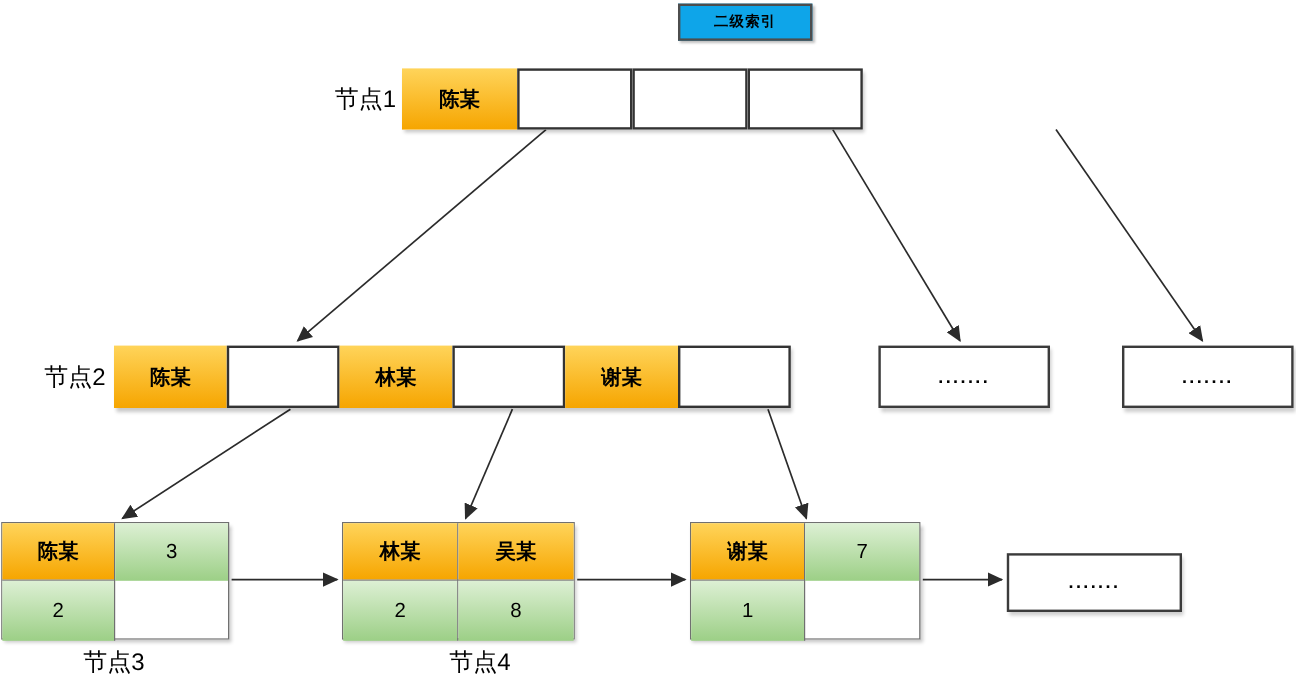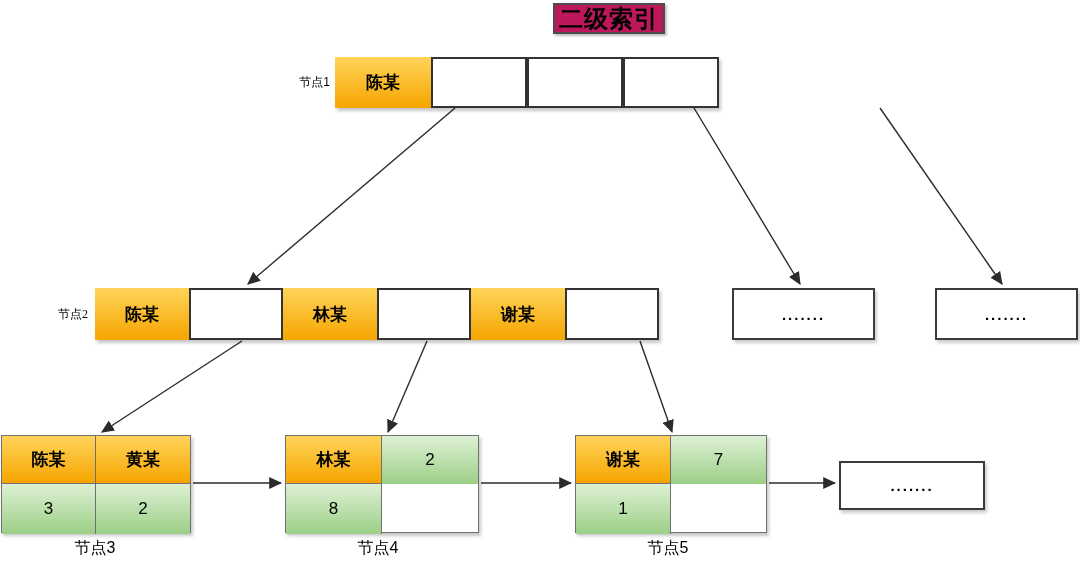--- a/index.html
+++ b/index.html
@@ -5,24 +5,24 @@
   * { margin:0; padding:0; box-sizing:border-box; }
   html,body { background:#ffffff; }
   body { font-family:"Liberation Sans","DejaVu Sans",sans-serif; color:#000; }
   #canvas { position:relative; width:1080px; height:568px; background:#ffffff; overflow:hidden; }
 
   
   #arrows { position:absolute; left:0; top:0; width:1080px; height:568px; pointer-events:none; }
 
   
   .title-box {
-    position:absolute; left:553px; top:3px; width:112px; height:31px;
-    background:#be185d; border:2px solid #4d4d4d;
+    position:absolute; left:565px; top:3px; width:112px; height:31px;
+    background:#0ea5e9; border:2px solid #4d4d4d;
     display:flex; align-items:center; justify-content:center;
-    font-size:24px; font-weight:bold; letter-spacing:1px;
+    font-size:12px; font-weight:bold; letter-spacing:1px;
     box-shadow:2px 2px 2px rgba(0,0,0,0.25);
   }
 
   
   .node-row {
     position:absolute; display:flex;
     box-shadow:2px 3px 3px rgba(0,0,0,0.22);
   }
   .node-row .key-cell {
     background:linear-gradient(180deg,#FFD45A 0%,#F6A500 100%);
@@ -31,25 +31,25 @@
   }
   .node-row .ptr-cell {
     background:#ffffff; border:2px solid #333333;
   }
   #node1-row { left:335px; top:57px; height:51px; }
   #node1-row > div { width:96px; height:51px; }
   #node2-row { left:95px;  top:288px; height:52px; }
   #node2-row > div { width:94px; height:52px; }
 
   .node-label {
-    position:absolute; font-size:12px; color:#000;
+    position:absolute; font-size:20px; color:#000;
     display:flex; align-items:center; justify-content:flex-end;
   }
   #node1-label { left:270px; top:57px;  width:60px; height:51px; }
-  #node2-label { left:26px;  top:288px; width:62px; height:52px;font-family:Liberation Serif, serif; }
+  #node2-label { left:26px;  top:288px; width:62px; height:52px; }
 
   
   .dots-box {
     position:absolute; background:#ffffff; border:2px solid #3b3b3b;
     display:flex; align-items:center; justify-content:center;
     font-size:15px; font-weight:bold; letter-spacing:2px;
     box-shadow:2px 3px 3px rgba(0,0,0,0.2);
   }
   #dots-box-1 { left:732px; top:288px; width:143px; height:52px; }
   #dots-box-2 { left:935px; top:288px; width:143px; height:52px; }
@@ -73,24 +73,24 @@
     display:flex; align-items:center; justify-content:center;
     font-size:17px;
   }
   .leaf-node .lkey:first-child, .leaf-node .lval:nth-child(3) { border-right:1px solid #707070; }
   #node3 { left:1px;   top:435px; width:190px; }
   #node4 { left:285px; top:435px; width:194px; }
   #node5 { left:575px; top:435px; width:192px; }
 
   .leaf-label {
     position:absolute; top:538px; width:120px; height:22px;
-    font-size:16px; text-align:center;
+    font-size:20px; text-align:center;
   }
   #node3-label { left:35px;  }
-  #node4-label { left:318px; }
+  #node4-label { left:340px; }
   #node5-label { left:608px; }
 </style>
 </head>
 <body>
 
 <div id="canvas">
 
   <svg id="arrows" viewBox="0 0 1080 568" xmlns="http://www.w3.org/2000/svg">
     <defs>
       <marker id="ah" viewBox="0 0 11 10" refX="10" refY="5" markerWidth="13" markerHeight="12" markerUnits="userSpaceOnUse" orient="auto-start-reverse">
@@ -128,34 +128,33 @@
     <div class="ptr-cell"></div>
     <div class="key-cell">谢某</div>
     <div class="ptr-cell"></div>
   </div>
 
   <div class="dots-box" id="dots-box-1">.......</div>
   <div class="dots-box" id="dots-box-2">.......</div>
 
   <div class="leaf-node" id="node3">
     <div class="lkey">陈某</div>
-    <div class="lkey">黄某</div>
     <div class="lval">3</div>
     <div class="lval">2</div>
   </div>
   <div class="leaf-node" id="node4">
     <div class="lkey">林某</div>
+    <div class="lkey">吴某</div>
     <div class="lval">2</div>
     <div class="lval">8</div>
   </div>
   <div class="leaf-node" id="node5">
     <div class="lkey">谢某</div>
     <div class="lval">7</div>
     <div class="lval">1</div>
   </div>
 
   <div class="dots-box" id="dots-box-3">.......</div>
 
   <div class="leaf-label" id="node3-label">节点3</div>
   <div class="leaf-label" id="node4-label">节点4</div>
-  <div class="leaf-label" id="node5-label">节点5</div>
 
 </div>
 
 </body></html>

